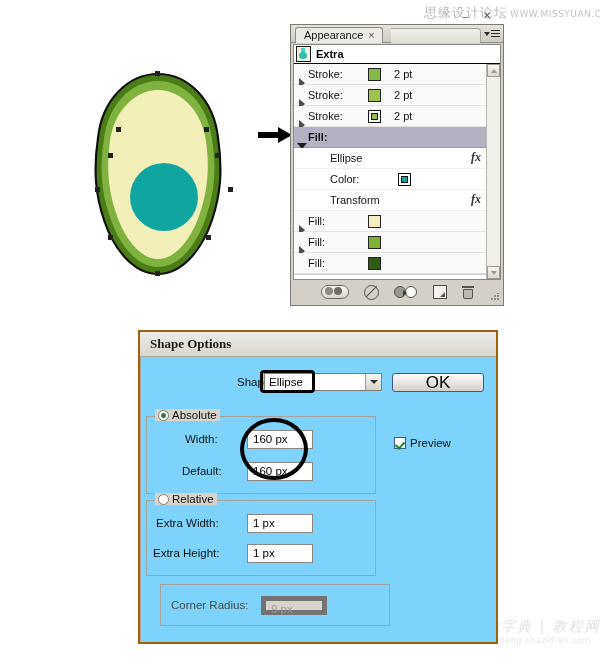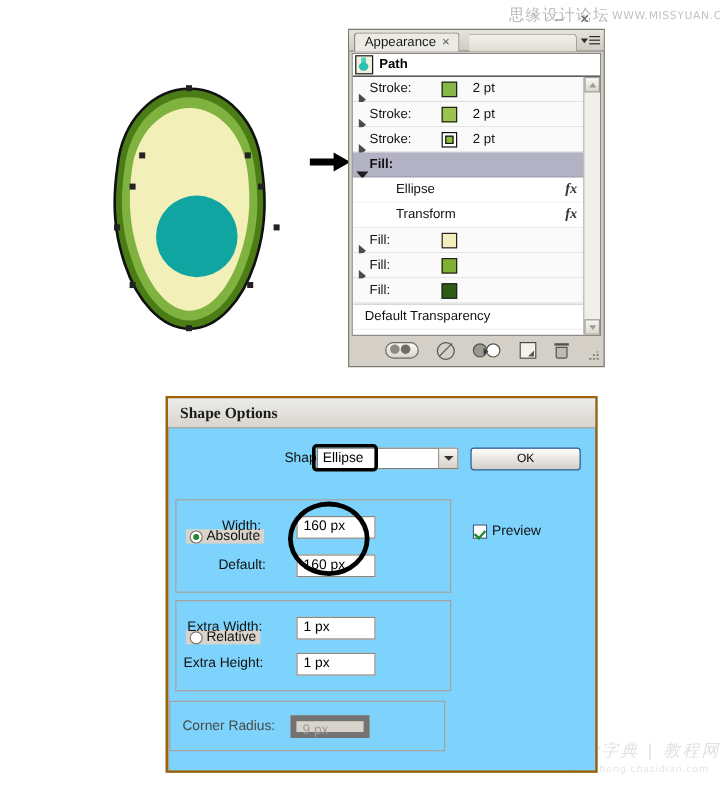--- a/index.html
+++ b/index.html
@@ -247,60 +247,60 @@
   .hl-ellipse{
     position:absolute;left:120px;top:38px;width:55px;height:23px;
     border:3px solid #000;border-radius:4px;box-sizing:border-box;
     pointer-events:none;
   }
 
   #btn-ok,#btn-cancel{
     position:absolute;left:252px;width:92px;height:19px;
     background:linear-gradient(#fdfdfd,#d3cfc7);
     border:1px solid #3a5a8c;border-radius:3px;
-    font-size:10px;color:#000;text-align:center;line-height:17px;
+    font-size:17px;color:#000;text-align:center;line-height:17px;
     box-sizing:border-box;
   }
   #btn-ok{top:41px;}
   #btn-cancel{top:71px;}
 
   #preview-wrap{position:absolute;left:254px;top:105px;display:flex;align-items:center;gap:4px;}
   .chk{
     width:12px;height:12px;background:#fff;border:1px solid #3a5a8c;position:relative;box-sizing:border-box;
   }
   .chk:after{
     content:"";position:absolute;left:2px;top:2px;width:4px;height:7px;
     border:solid #1f8a2f;border-width:0 2px 2px 0;transform:rotate(42deg);
   }
 
   .group{
     position:absolute;border:1px solid #a6a29a;
     box-shadow:0 0 0 0 transparent;
   }
   .group-label{
     position:absolute;top:-8px;left:8px;background:#d8d4cc;padding:0 3px;
-    display:flex;align-items:center;gap:3px;font-size:11.5px;color:#111;margin-top:32px;
+    display:flex;align-items:center;gap:3px;font-size:11.5px;color:#111;
   }
   .radio{
     width:11px;height:11px;border-radius:50%;background:#fff;border:1px solid #7e7a72;position:relative;box-sizing:border-box;
   }
   .radio.on:after{
     content:"";position:absolute;left:2px;top:2px;width:5px;height:5px;border-radius:50%;background:#1f8a2f;
   }
   .field{
     position:absolute;background:#fff;border:1px solid #8b8780;
     box-sizing:border-box;height:19px;width:66px;
     font-size:11.5px;color:#000;line-height:17px;padding-left:5px;
   }
   .field.disabled{background:#d8d4cc;border:5px solid #737373;color:#a09c95;}
   .flabel{position:absolute;font-size:11.5px;color:#111;}
 
   #absolute-group{left:146px;top:416px;width:228px;height:76px;}
   #relative-group{left:146px;top:500px;width:228px;height:74px;}
-  #corner-group{left:141px;top:584px;width:228px;height:40px;text-decoration:underline;}
+  #corner-group{left:160px;top:584px;width:228px;height:40px;text-decoration:underline;}
 
   .hl-circle{
     position:absolute;left:240px;top:418px;width:68px;height:62px;
     border:4px solid #000;border-radius:50%;box-sizing:border-box;pointer-events:none;
   }
 </style>
 </head>
 <body>
 
 <div class="abs" id="wm-top-cn">思缘设计论坛</div>
@@ -369,21 +369,21 @@
         </span>
     </div>
   </div>
 
   <div id="panel-body">
     <div class="path-header">
       <span class="path-icon">
           <i class="neck"></i>
           <i class="bulb"></i>
         </span>
-      <span>Path</span>
+      <span>Extra</span>
     </div>
 
     <div class="rows" id="appearance-rows">
         <div class="row">
           <span class="tri right"></span>
           <span class="rowlabel">Stroke:</span>
           <span class="swatch" style="background: rgb(134, 184, 71);"></span>
           <span class="rowval">2 pt</span>
         </div>
         <div class="row">
@@ -401,20 +401,27 @@
           <span class="rowval">2 pt</span>
         </div>
         <div class="row sel">
           <span class="tri down"></span>
           <span class="rowlabel">Fill:</span>
         </div>
         <div class="row white">
           <span class="tri none"></span>
           <span class="rowlabel indent">Ellipse</span>
           <span class="fx">fx</span>
+        </div>
+        <div class="row white">
+          <span class="tri none"></span>
+          <span class="rowlabel indent">Color:</span>
+          <span class="swatch framed">
+            <i style="background: rgb(23, 166, 159);"></i>
+          </span>
         </div>
         <div class="row white">
           <span class="tri none"></span>
           <span class="rowlabel indent">Transform</span>
           <span class="fx">fx</span>
         </div>
         <div class="row">
           <span class="tri right"></span>
           <span class="rowlabel">Fill:</span>
           <span class="swatch" style="background: rgb(244, 237, 190);"></span>

